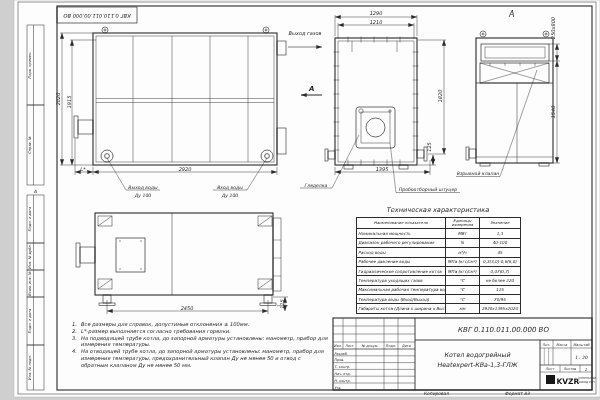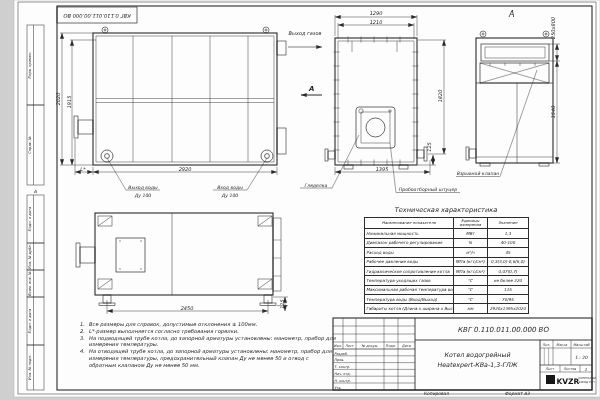--- a/index.html
+++ b/index.html
@@ -4,21 +4,21 @@
 <style>
   html,body{margin:0;padding:0;background:#cfcfcf;}
   .stage{position:relative;width:600px;height:400px;overflow:hidden;background:#cfcfcf;
          font-family:"DejaVu Sans",sans-serif;color:#1e1e1e;}
   .stage svg{position:absolute;left:0;top:0;}
   .t{font-family:"DejaVu Sans",sans-serif;font-style:italic;fill:#1f1f1f;}
   .s34{font-size:3.4px}.s36{font-size:3.6px}.s4{font-size:4px}.s44{font-size:4.4px}
   .s46{font-size:4.6px}.s5{font-size:5px}.s52{font-size:5.2px}.s63{font-size:6.3px}
   .s7{font-size:7px}.s8{font-size:8px}
   .b{font-weight:bold}
-  .ovl{position:absolute;box-sizing:border-box;margin-left:8px;}
+  .ovl{position:absolute;box-sizing:border-box;}
   .notes{left:72px;top:321px;width:256px;font-size:5.2px;font-style:italic;line-height:1.3;}
   .note{display:flex;}
   .note .nn{width:9px;flex:none;}
   .note .nt{flex:1;}
   .spec{left:356px;top:206px;width:164px;}
   .spec-title{font-size:6.6px;font-style:italic;text-align:center;margin:0 0 3px 0;}
   table.spec-t{width:100%;border-collapse:collapse;table-layout:fixed;}
   .spec-t th,.spec-t td{border:0.5px solid #2b2b2b;font-style:italic;font-weight:normal;
       overflow:hidden;white-space:nowrap;}
   .spec-t th{font-size:3.8px;white-space:normal;padding:1px 0;line-height:1.1;}

